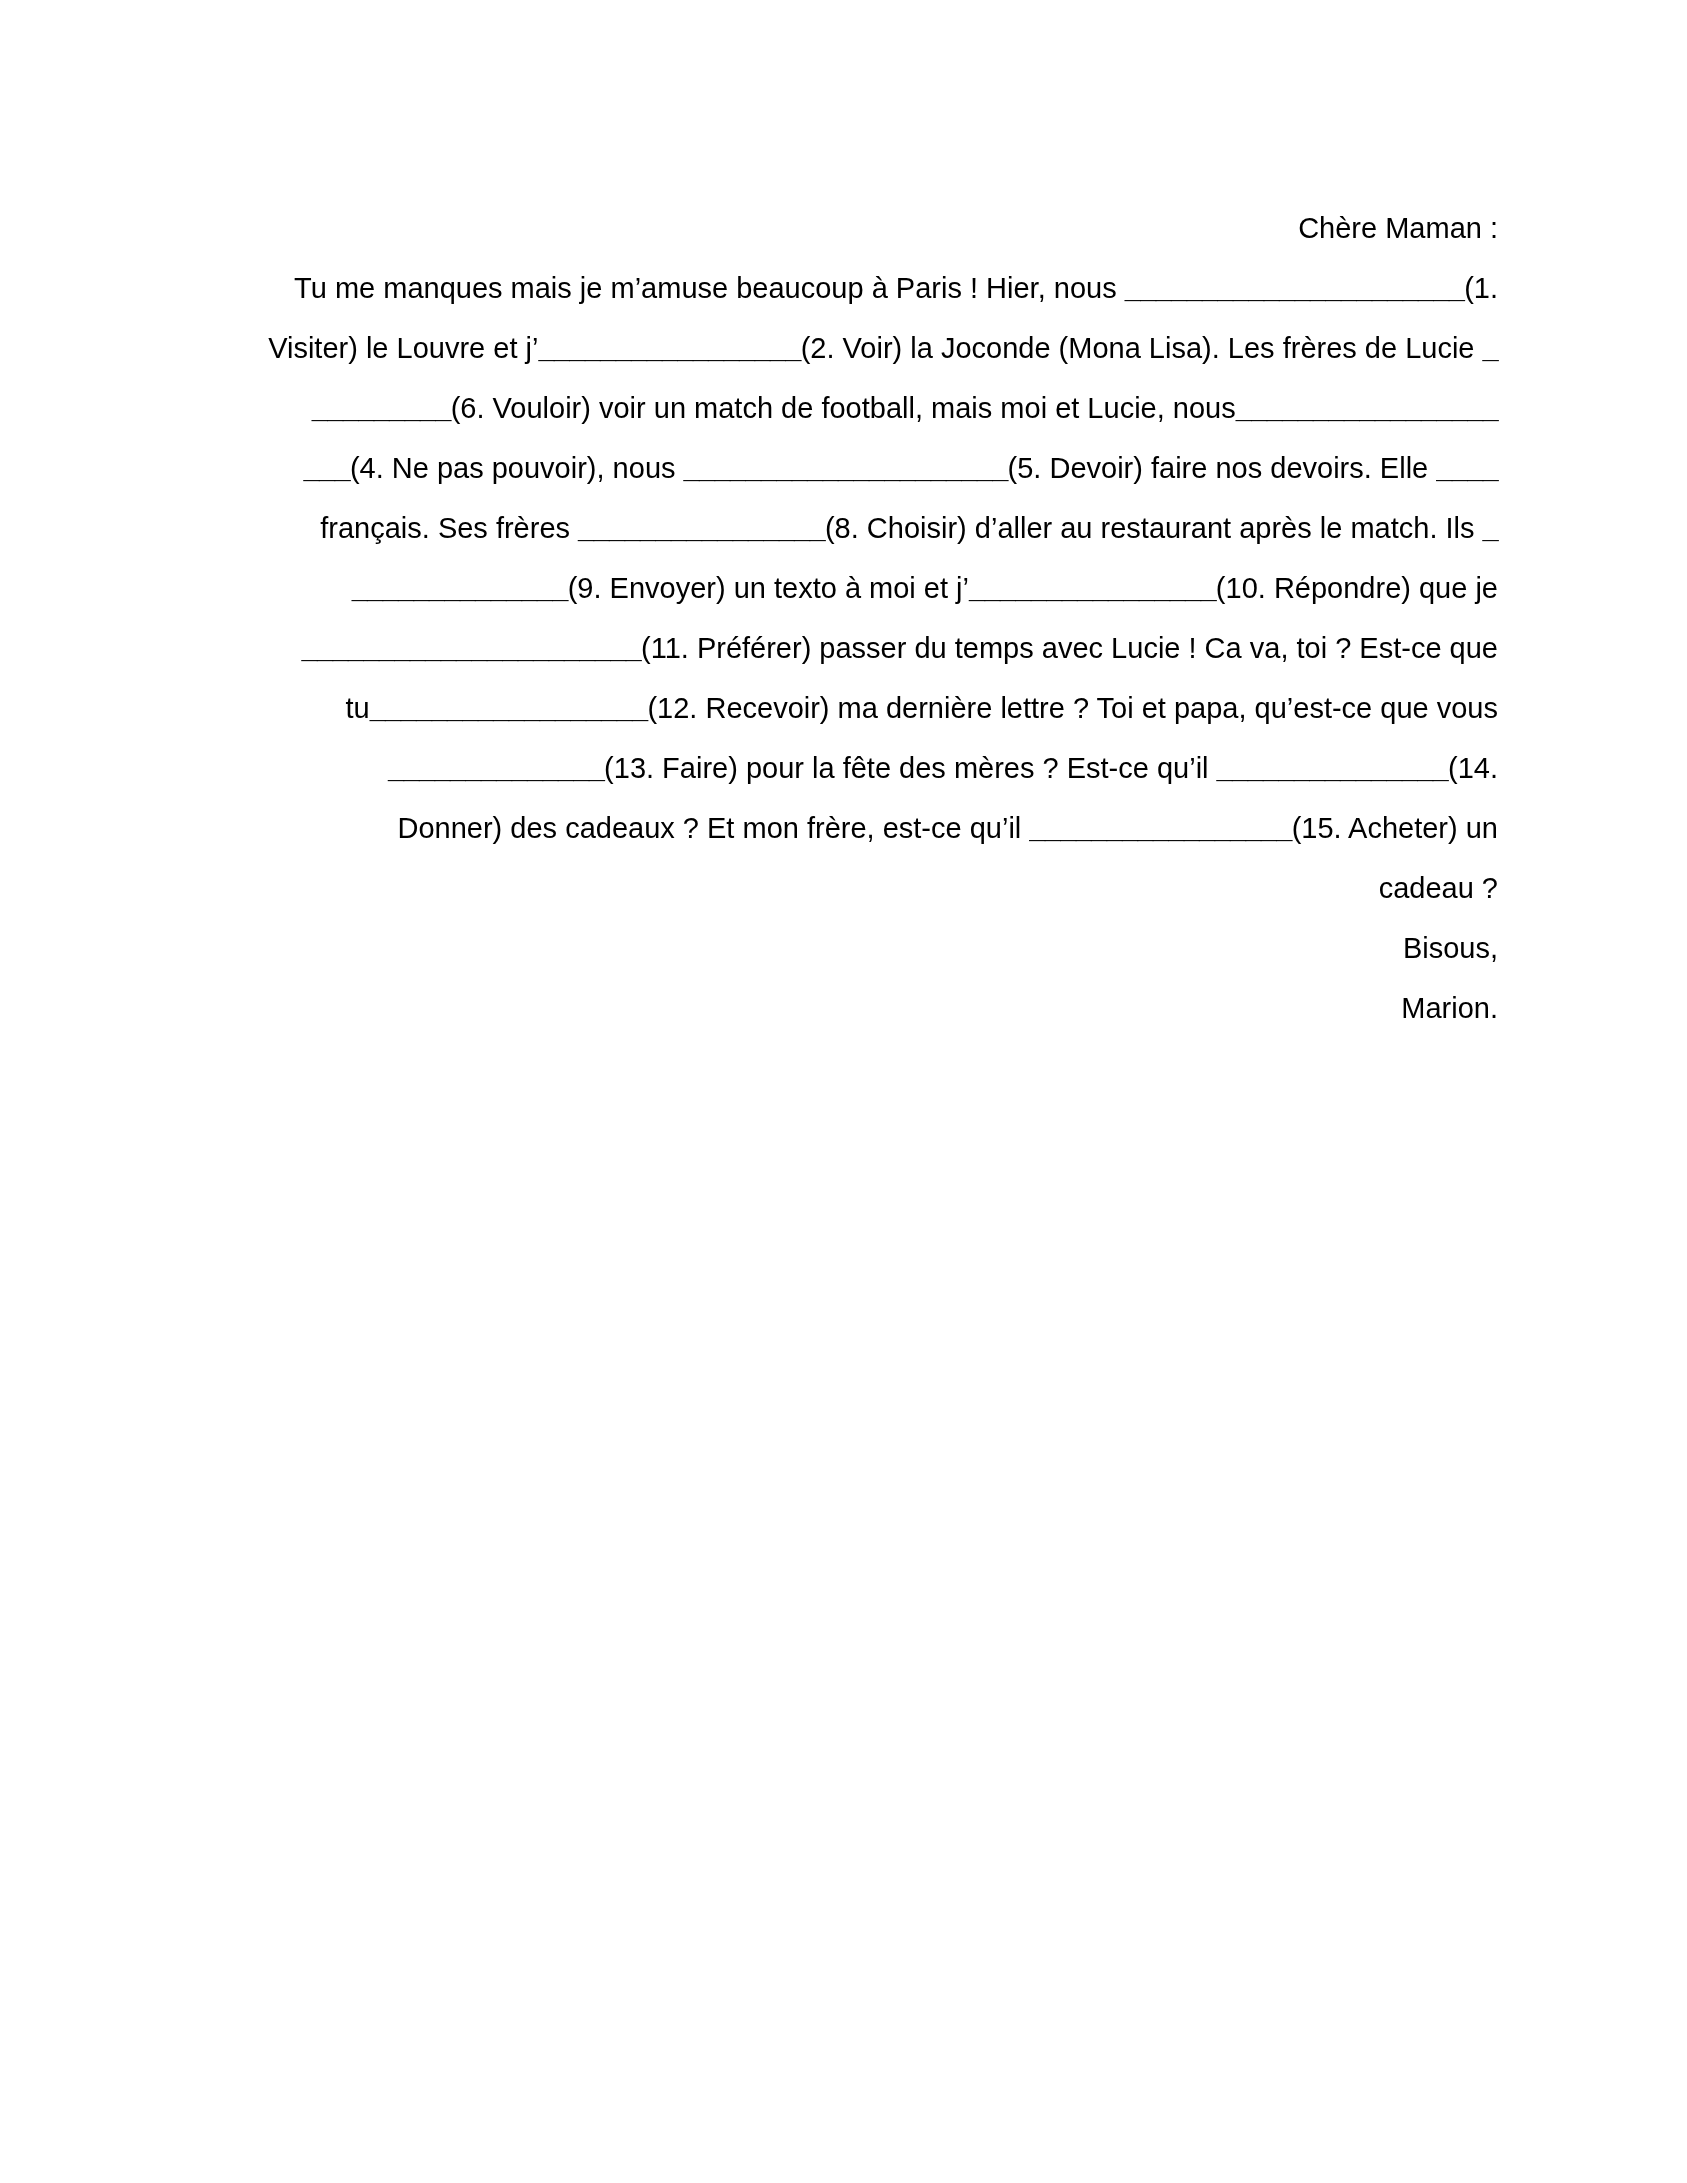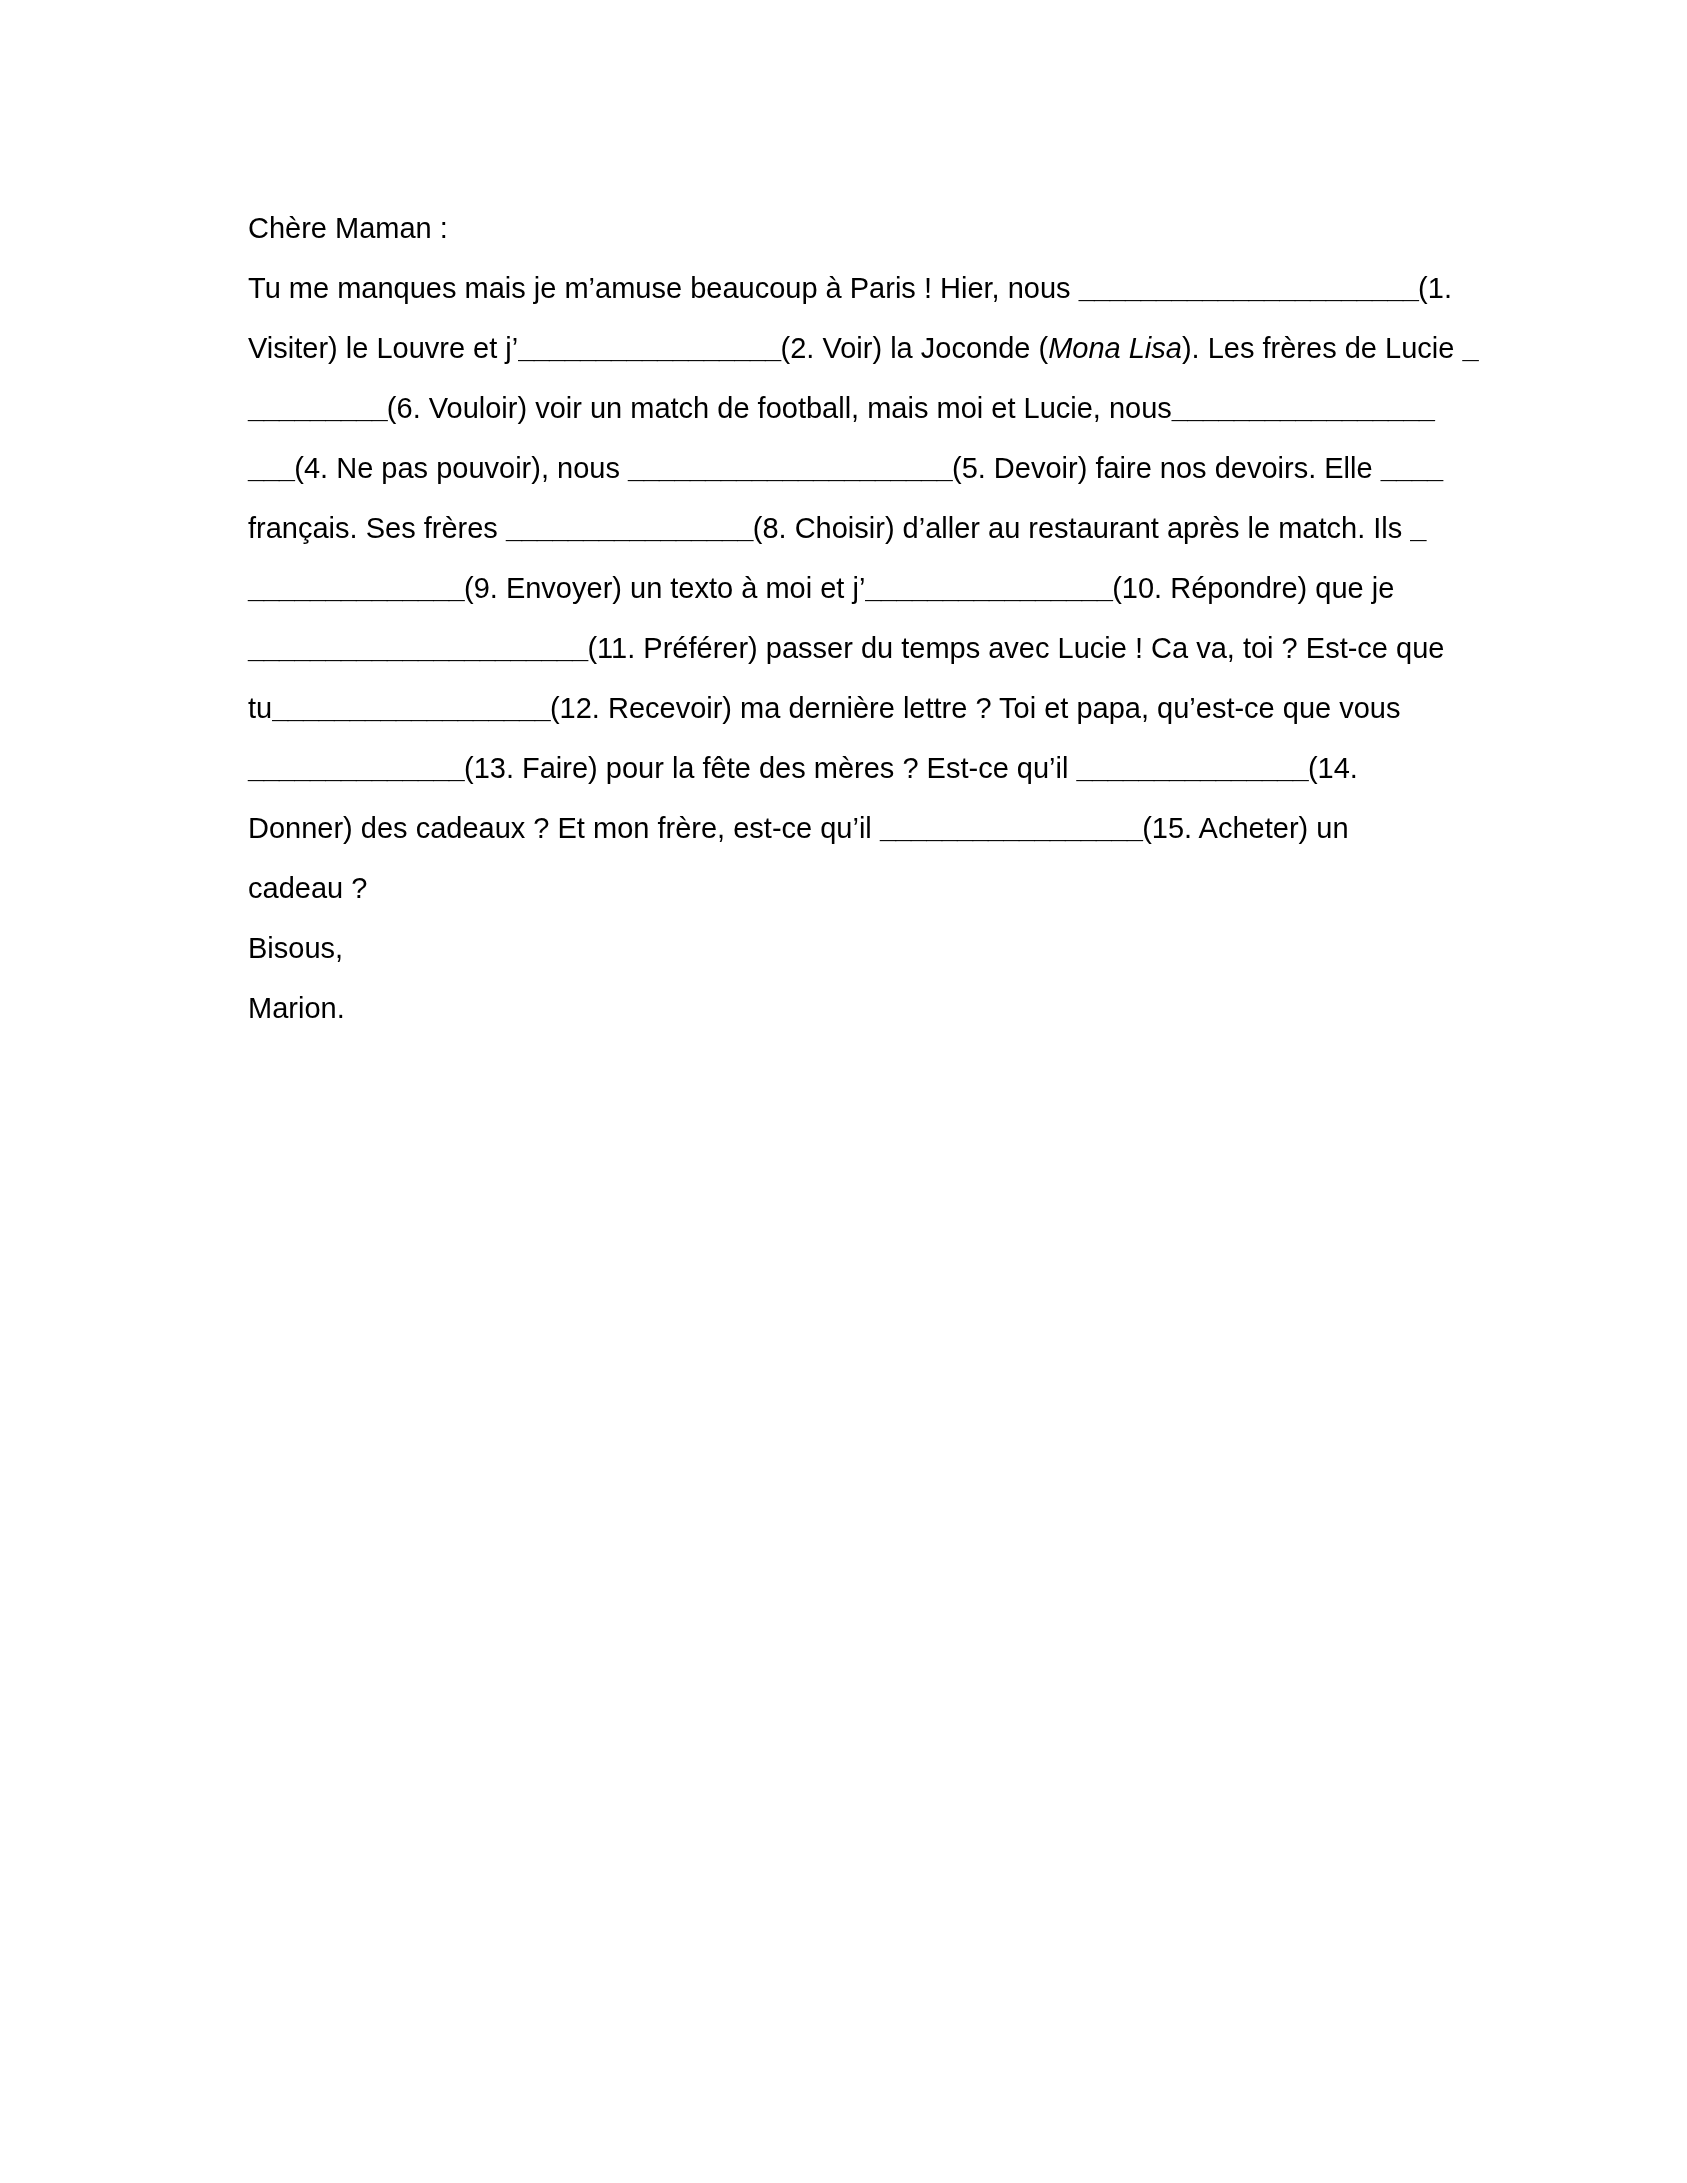--- a/index.html
+++ b/index.html
@@ -6,38 +6,38 @@
     margin: 0;
     padding: 0;
     background: #ffffff;
   }
   .page {
     position: relative;
     width: 1687px;
     height: 1833px;
     background: #ffffff;
     overflow: hidden;
+    text-align: right;
   }
   .letter {
     position: absolute;
     left: 248px;
     top: 198px;
     width: 1250px;
     font-family: "Liberation Sans", sans-serif;
     font-size: 29px;
     color: #000000;
   }
   .line {
     height: 60px;
     line-height: 60px;
     white-space: nowrap;
   }
   .run { }
   .italic {
-    font-style: italic;
   }
   .blank {
     letter-spacing: -0.7px;
     font-weight: bold;
     margin-top: 36px;
   }
 </style>
 </head>
 <body>
 

